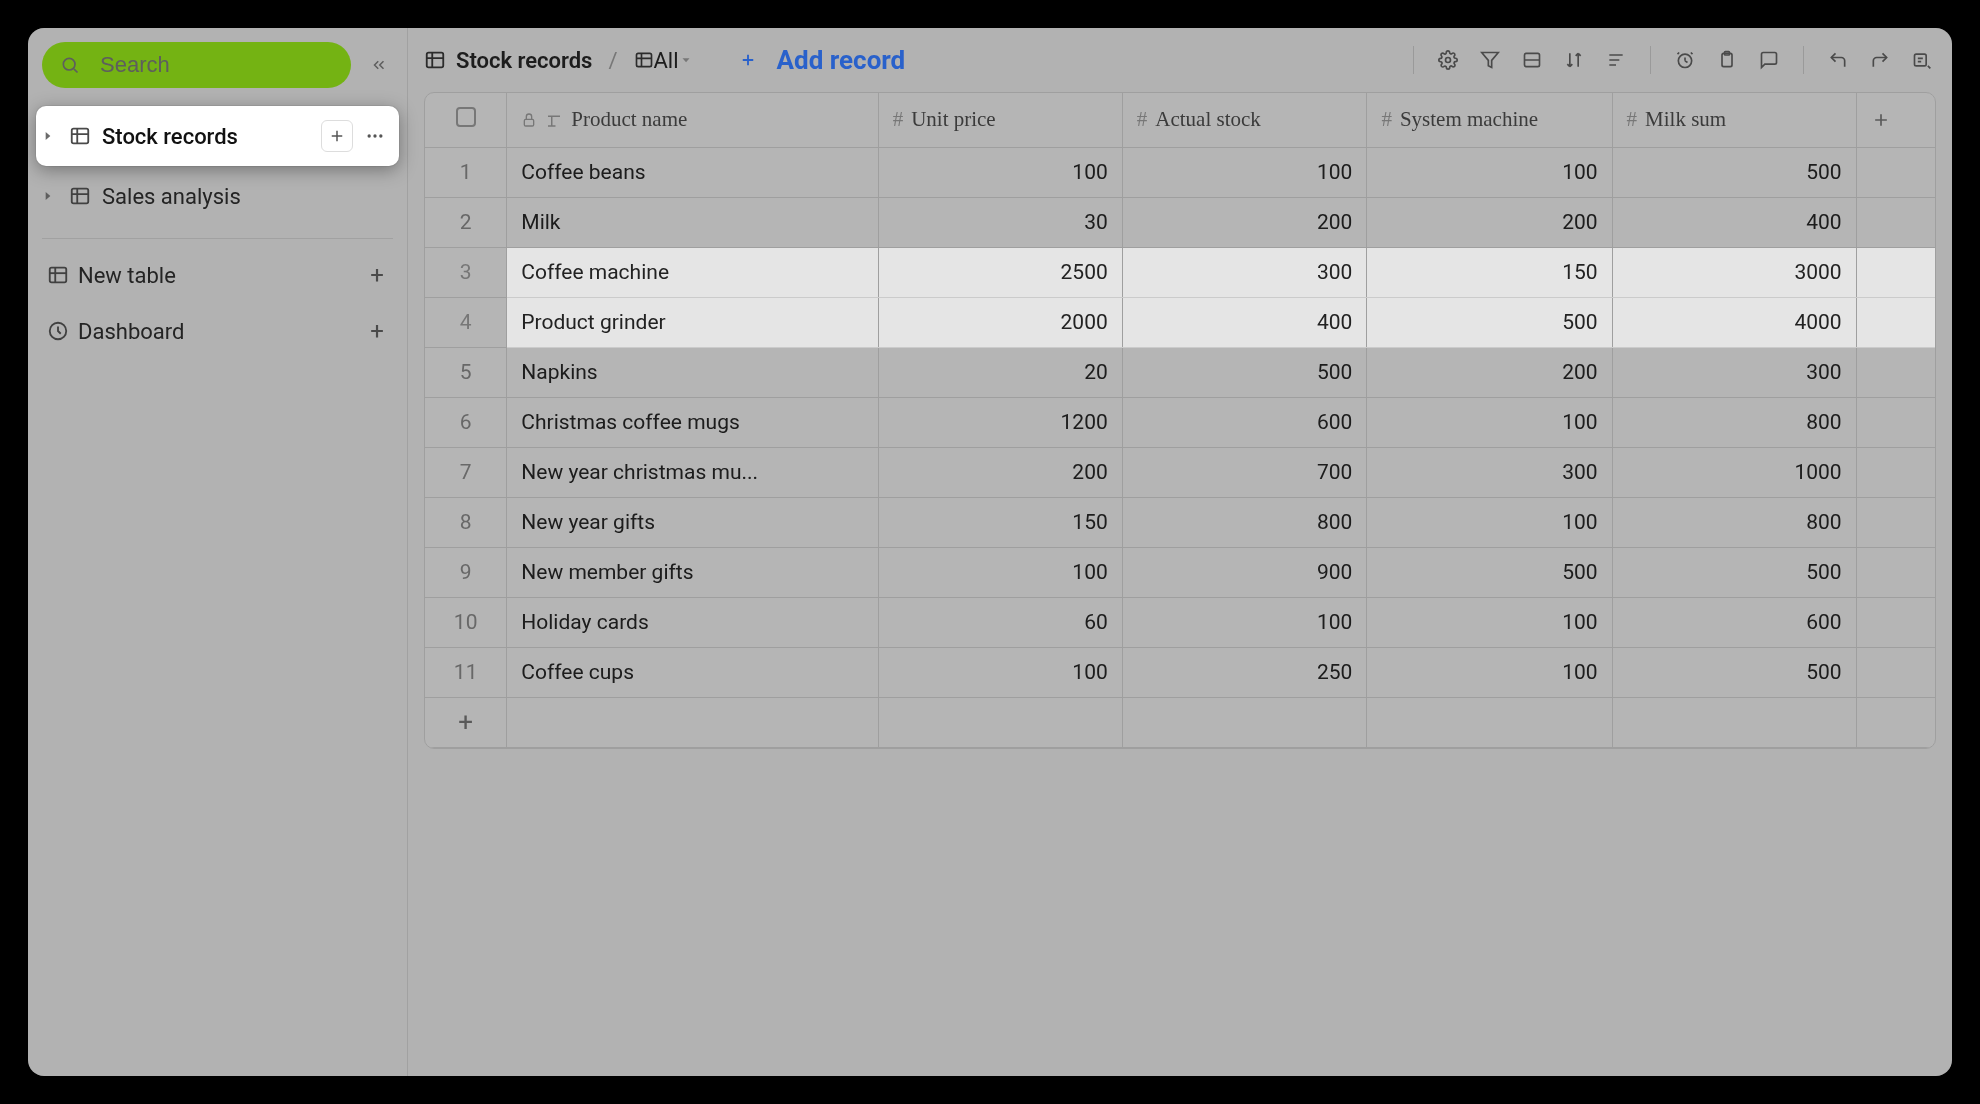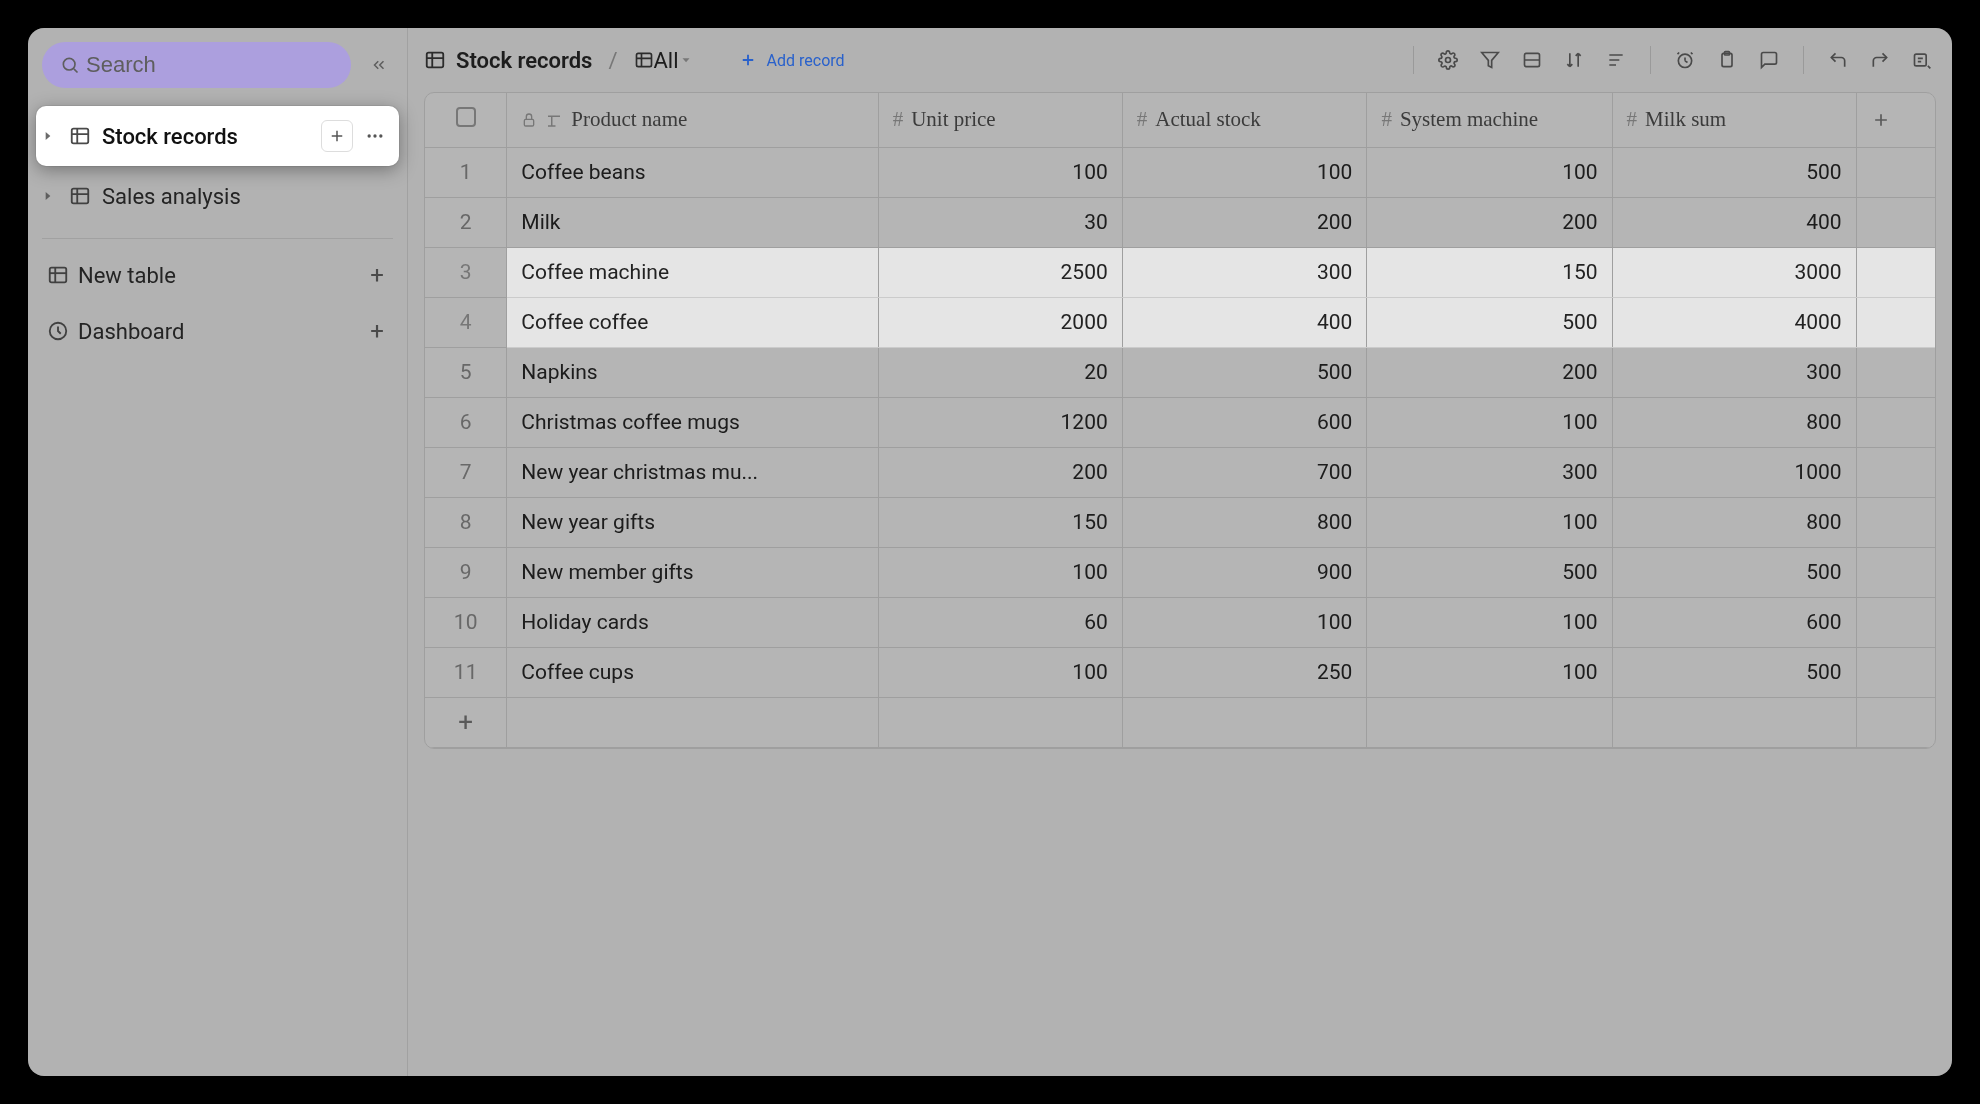--- a/index.html
+++ b/index.html
@@ -40,22 +40,22 @@
 .sidebar-top {
   display: flex;
   align-items: center;
   padding: 14px 14px 14px 14px;
   gap: 14px;
 }
 .search-box {
   flex: 1;
   display: flex;
   align-items: center;
-  gap: 6px;
-  background: #c4b5fd;
+  gap: 20px;
+  background: #84cc16;
   border-radius: 999px;
   padding: 10px 18px;
   height: 46px;
 }
 .search-box input {
   border: none;
   background: transparent;
   outline: none;
   font-size: 22px;
   color: #5a5a5a;
@@ -156,22 +156,22 @@
   padding:0 12px 0 16px;
   gap:6px;
   color:#333;
 }
 .toolbar .sep { width:1px;height:28px;background:#b0b0b0;margin:0 10px; }
 .toolbar .title-chunk { display:flex;align-items:center;gap:10px;font-size:22px;font-weight:600;color:#222; }
 .toolbar .slash { color:#888;margin:0 10px;font-size:22px; }
 .toolbar .view-chunk { display:flex;align-items:center;gap:0;font-size:22px;color:#222; }
 .toolbar .view-chunk .caret { color:#888; }
 .toolbar .add-record {
-  display:flex;align-items:center;gap:10px;
-  color:#2f6fe8;font-size:16px;font-weight:400;
+  display:flex;align-items:center;gap:20px;
+  color:#2f6fe8;font-size:26px;font-weight:700;
   margin-left:40px;
   cursor:pointer;
 }
 .toolbar .icon-btn {
   width:36px;height:36px;
   display:flex;align-items:center;justify-content:center;
   color:#555;
   cursor:pointer;
   border-radius:6px;
 }
@@ -529,21 +529,21 @@
             <div class="cell col-index">3</div>
             <div class="cell col-name">Coffee machine</div>
             <div class="cell col-num">2500</div>
             <div class="cell col-num">300</div>
             <div class="cell col-num">150</div>
             <div class="cell col-num">3000</div>
             <div class="cell col-add"></div>
           </div>
           <div class="row highlight highlight-last">
             <div class="cell col-index">4</div>
-            <div class="cell col-name">Coffee coffee</div>
+            <div class="cell col-name">Product grinder</div>
             <div class="cell col-num">2000</div>
             <div class="cell col-num">400</div>
             <div class="cell col-num">500</div>
             <div class="cell col-num">4000</div>
             <div class="cell col-add"></div>
           </div>
           <div class="row">
             <div class="cell col-index">5</div>
             <div class="cell col-name">Napkins</div>
             <div class="cell col-num">20</div>

